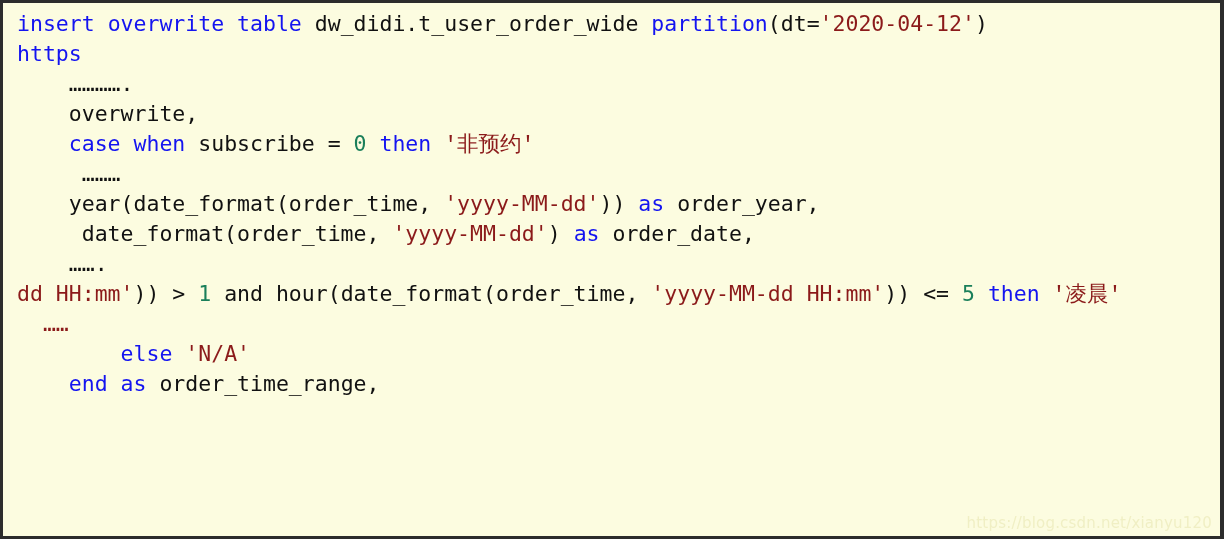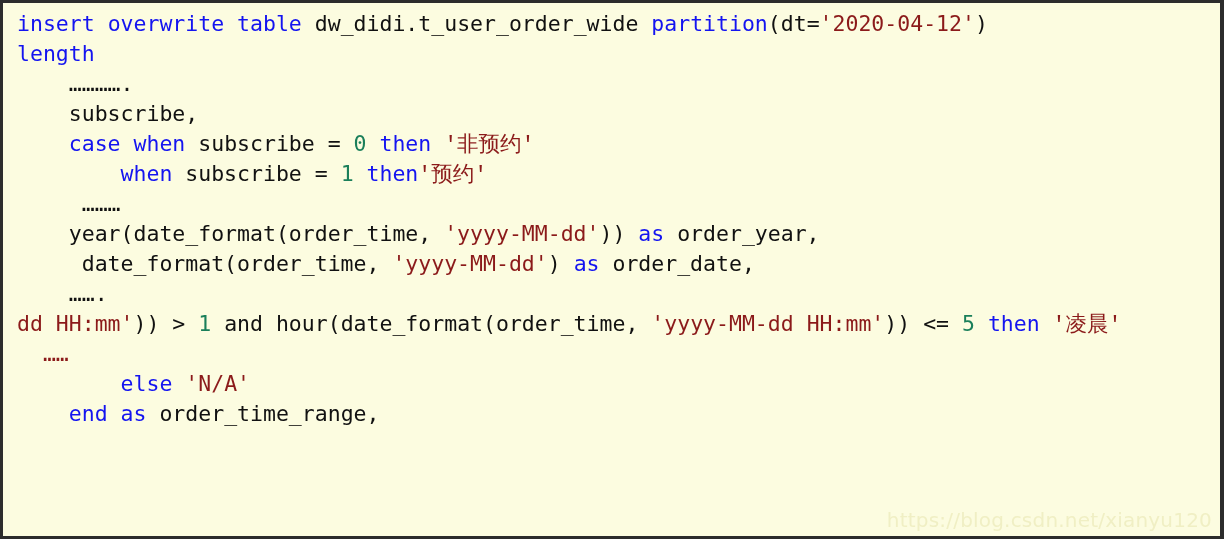--- a/index.html
+++ b/index.html
@@ -38,38 +38,37 @@
   .plain{ color: #111111; }
   .dots { color: #111111; }
   .dots-red { color: #8b1a1a; }
   .cjk { font-family: Liberation Mono, monospace; }
 
   #watermark {
     position: absolute;
     right: 8px;
     bottom: 4px;
     font-family: "DejaVu Sans", "Liberation Sans", sans-serif;
-    font-size: 20px;
+    font-size: 15px;
     color: #f0efc4;
     letter-spacing: 0.2px;
     white-space: pre;
     user-select: none;
   }
 </style>
 </head>
 <body>
 
 <div id="code-block">
   <div id="code-lines">
       <div class="code-line" id="line-1"><span class="kw">insert</span><span class="plain"> </span><span class="kw">overwrite</span><span class="plain"> </span><span class="kw">table</span><span class="plain"> dw_didi.t_user_order_wide </span><span class="kw">partition</span><span class="plain">(dt=</span><span class="str">'2020-04-12'</span><span class="plain">)</span></div>
-      <div class="code-line" id="line-2"><span class="kw">length</span></div>
+      <div class="code-line" id="line-2"><span class="kw">https</span></div>
       <div class="code-line" id="line-3"><span class="plain">    </span><span class="dots">…………</span><span class="dots">.</span></div>
-      <div class="code-line" id="line-4"><span class="plain">    subscribe,</span></div>
+      <div class="code-line" id="line-4"><span class="plain">    overwrite,</span></div>
       <div class="code-line" id="line-5"><span class="plain">    </span><span class="kw">case</span><span class="plain"> </span><span class="kw">when</span><span class="plain"> subscribe = </span><span class="num">0</span><span class="plain"> </span><span class="kw">then</span><span class="plain"> </span><span class="str cjk">'非预约'</span></div>
-      <div class="code-line" id="line-6"><span class="plain">        </span><span class="kw">when</span><span class="plain"> subscribe = </span><span class="num">1</span><span class="plain"> </span><span class="kw">then</span><span class="str cjk">'预约'</span></div>
       <div class="code-line" id="line-8"><span class="plain">     </span><span class="dots">………</span></div>
       <div class="code-line" id="line-10"><span class="plain">    year(date_format(order_time, </span><span class="str">'yyyy-MM-dd'</span><span class="plain">)) </span><span class="kw">as</span><span class="plain"> order_year,</span></div>
       <div class="code-line" id="line-9"><span class="plain">     date_format(order_time, </span><span class="str">'yyyy-MM-dd'</span><span class="plain">) </span><span class="kw">as</span><span class="plain"> order_date,</span></div>
       <div class="code-line" id="line-11"><span class="plain">    </span><span class="dots">…….</span></div>
       <div class="code-line" id="line-13"><span class="str">dd HH:mm'</span><span class="plain">)) &gt; </span><span class="num">1</span><span class="plain"> and hour(date_format(order_time, </span><span class="str">'yyyy-MM-dd HH:mm'</span><span class="plain">)) &lt;= </span><span class="num">5</span><span class="plain"> </span><span class="kw">then</span><span class="str cjk"> '凌晨'</span></div>
       <div class="code-line" id="line-14"><span class="plain">  </span><span class="dots-red">……</span></div>
       <div class="code-line" id="line-15"><span class="plain">        </span><span class="kw">else</span><span class="plain"> </span><span class="str">'N/A'</span></div>
       <div class="code-line" id="line-16"><span class="plain">    </span><span class="kw">end</span><span class="plain"> </span><span class="kw">as</span><span class="plain"> order_time_range,</span></div>
     </div>
   <div id="watermark">https://blog.csdn.net/xianyu120</div>

